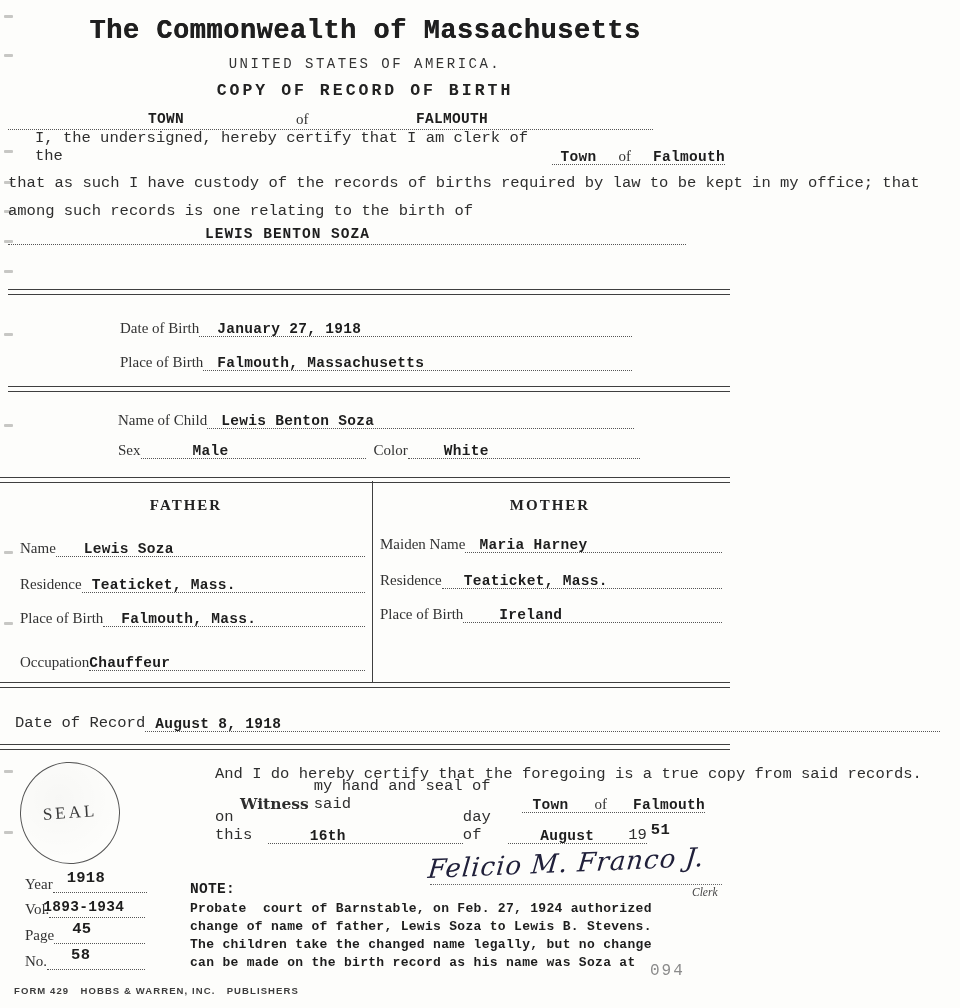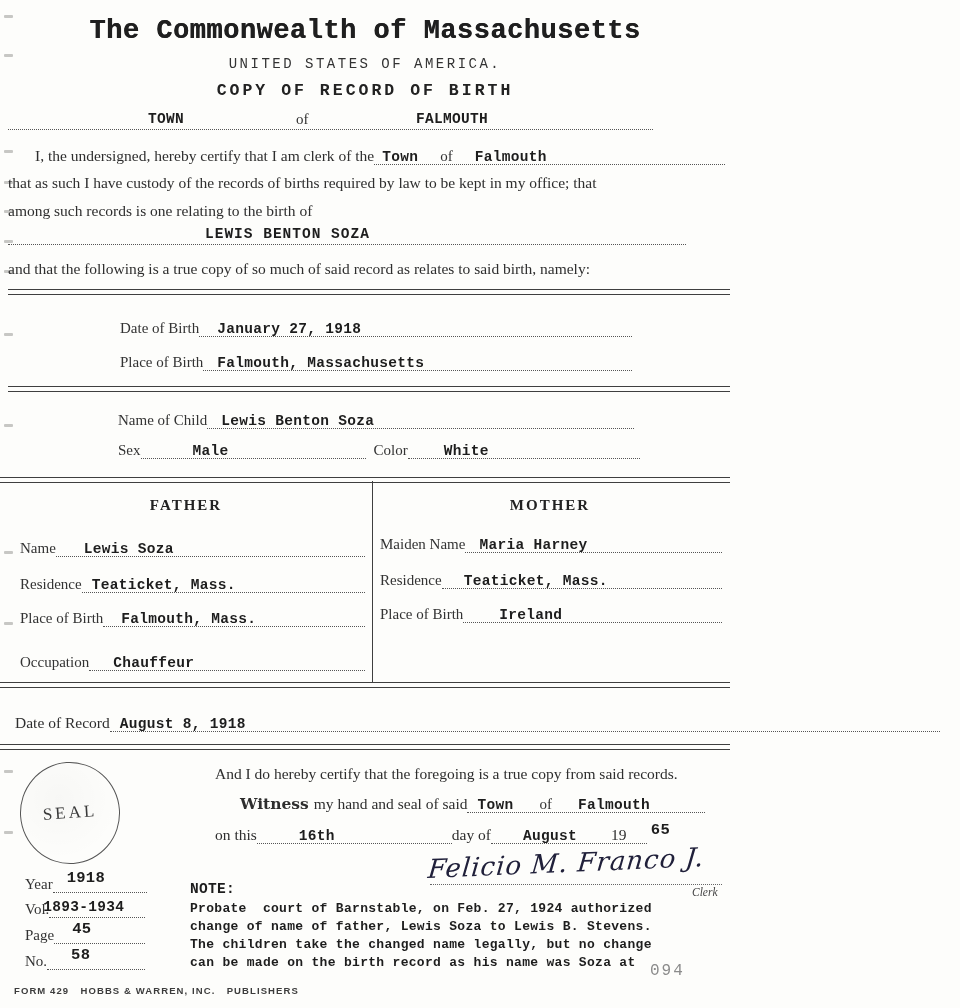--- a/index.html
+++ b/index.html
@@ -5,21 +5,21 @@
   html,body{margin:0;padding:0;background:#e8e8e6;}
   .page{
     position:relative;
     width:960px;height:1008px;
     background:#fdfdfb;
     overflow:hidden;
     font-family:"Liberation Serif", serif;
     color:#2b2b2b;
   }
   .abs{position:absolute;}
-  .serif{font-family:Liberation Serif, serif;font-size:15.5px;color:#2e2e2e;}
+  .serif{font-family:Liberation Mono, monospace;font-size:15.5px;color:#2e2e2e;}
   .serif-sm{font-family:"Liberation Serif", serif;font-size:15px;color:#333;}
   .typed{
     font-family:"Liberation Mono","DejaVu Sans Mono",monospace;
     font-size:14.5px;font-weight:bold;color:#1d1d1d;letter-spacing:.3px;
     white-space:pre;
   }
   .row{display:flex;align-items:flex-end;}
   .fill{
     flex:1;border-bottom:1.6px dotted #555;
     display:flex;align-items:flex-end;min-height:14px;
@@ -91,21 +91,20 @@
       <span class="typed" style="margin-left:22px">Falmouth</span>
     </span>
   </div>
   <div class="abs serif" style="left:8px;top:174px">that as such I have custody of the records of births required by law to be kept in my office; that</div>
   <div class="abs serif" style="left:8px;top:202px">among such records is one relating to the birth of</div>
 
   <div class="abs" style="left:8px;top:224px;width:678px;height:20px;border-bottom:1.6px dotted #555;">
     <span class="typed abs" style="left:197px;bottom:2px;letter-spacing:1px">LEWIS BENTON SOZA</span>
   </div>
 
-  <div class="abs serif" style="left:8px;top:260px">and that the following is a true copy of so much of said record as relates to said birth, namely:</div>
 
   <div class="abs dbl" style="left:8px;top:289px;width:722px"></div>
 
   <div class="abs row" style="left:120px;top:314px;width:512px;height:23px">
     <span class="serif-sm">Date of Birth</span>
     <span class="fill">
       <span class="typed" style="margin-left:18px">January 27, 1918</span>
     </span>
   </div>
   <div class="abs row" style="left:120px;top:348px;width:512px;height:23px">
@@ -154,21 +153,21 @@
   </div>
   <div class="abs row" style="left:20px;top:605px;width:345px;height:22px">
     <span class="serif-sm">Place of Birth</span>
     <span class="fill">
       <span class="typed" style="margin-left:18px">Falmouth, Mass.</span>
     </span>
   </div>
   <div class="abs row" style="left:20px;top:649px;width:345px;height:22px">
     <span class="serif-sm">Occupation</span>
     <span class="fill">
-      <span class="typed" style="margin-left:24px">Chauffeur</span>
+      <span class="typed" style="">Chauffeur</span>
     </span>
   </div>
 
   <div class="abs row" style="left:380px;top:531px;width:342px;height:22px">
     <span class="serif-sm">Maiden Name</span>
     <span class="fill">
       <span class="typed" style="margin-left:14px">Maria Harney</span>
     </span>
   </div>
   <div class="abs row" style="left:380px;top:567px;width:342px;height:22px">
@@ -214,21 +213,21 @@
   <div class="abs row" style="left:215px;top:821px;width:455px;height:23px">
     <span class="serif">on this</span>
     <span class="fill" style="flex:0 0 195px">
       <span class="typed" style="margin-left:42px">16th</span>
     </span>
     <span class="serif">day of</span>
     <span class="fill">
       <span class="typed" style="margin-left:32px">August</span>
       <span class="serif" style="margin-left:34px">19</span>
     </span>
-    <span class="typed raised" style="margin-left:4px">65</span>
+    <span class="typed raised" style="margin-left:4px">51</span>
   </div>
 
   <div class="abs signature" style="left:428px;top:848px">Felicio M. Franco J.</div>
   <div class="abs" style="left:430px;top:884px;width:292px;border-bottom:1.4px dotted #666"></div>
   <div class="abs clerk" style="left:692px;top:886px">Clerk</div>
 
   <div class="abs row" style="left:25px;top:871px;width:122px;height:22px">
     <span class="serif-sm">Year</span>
     <span class="fill">
       <span class="typed raised" style="margin-left:14px">1918</span>

